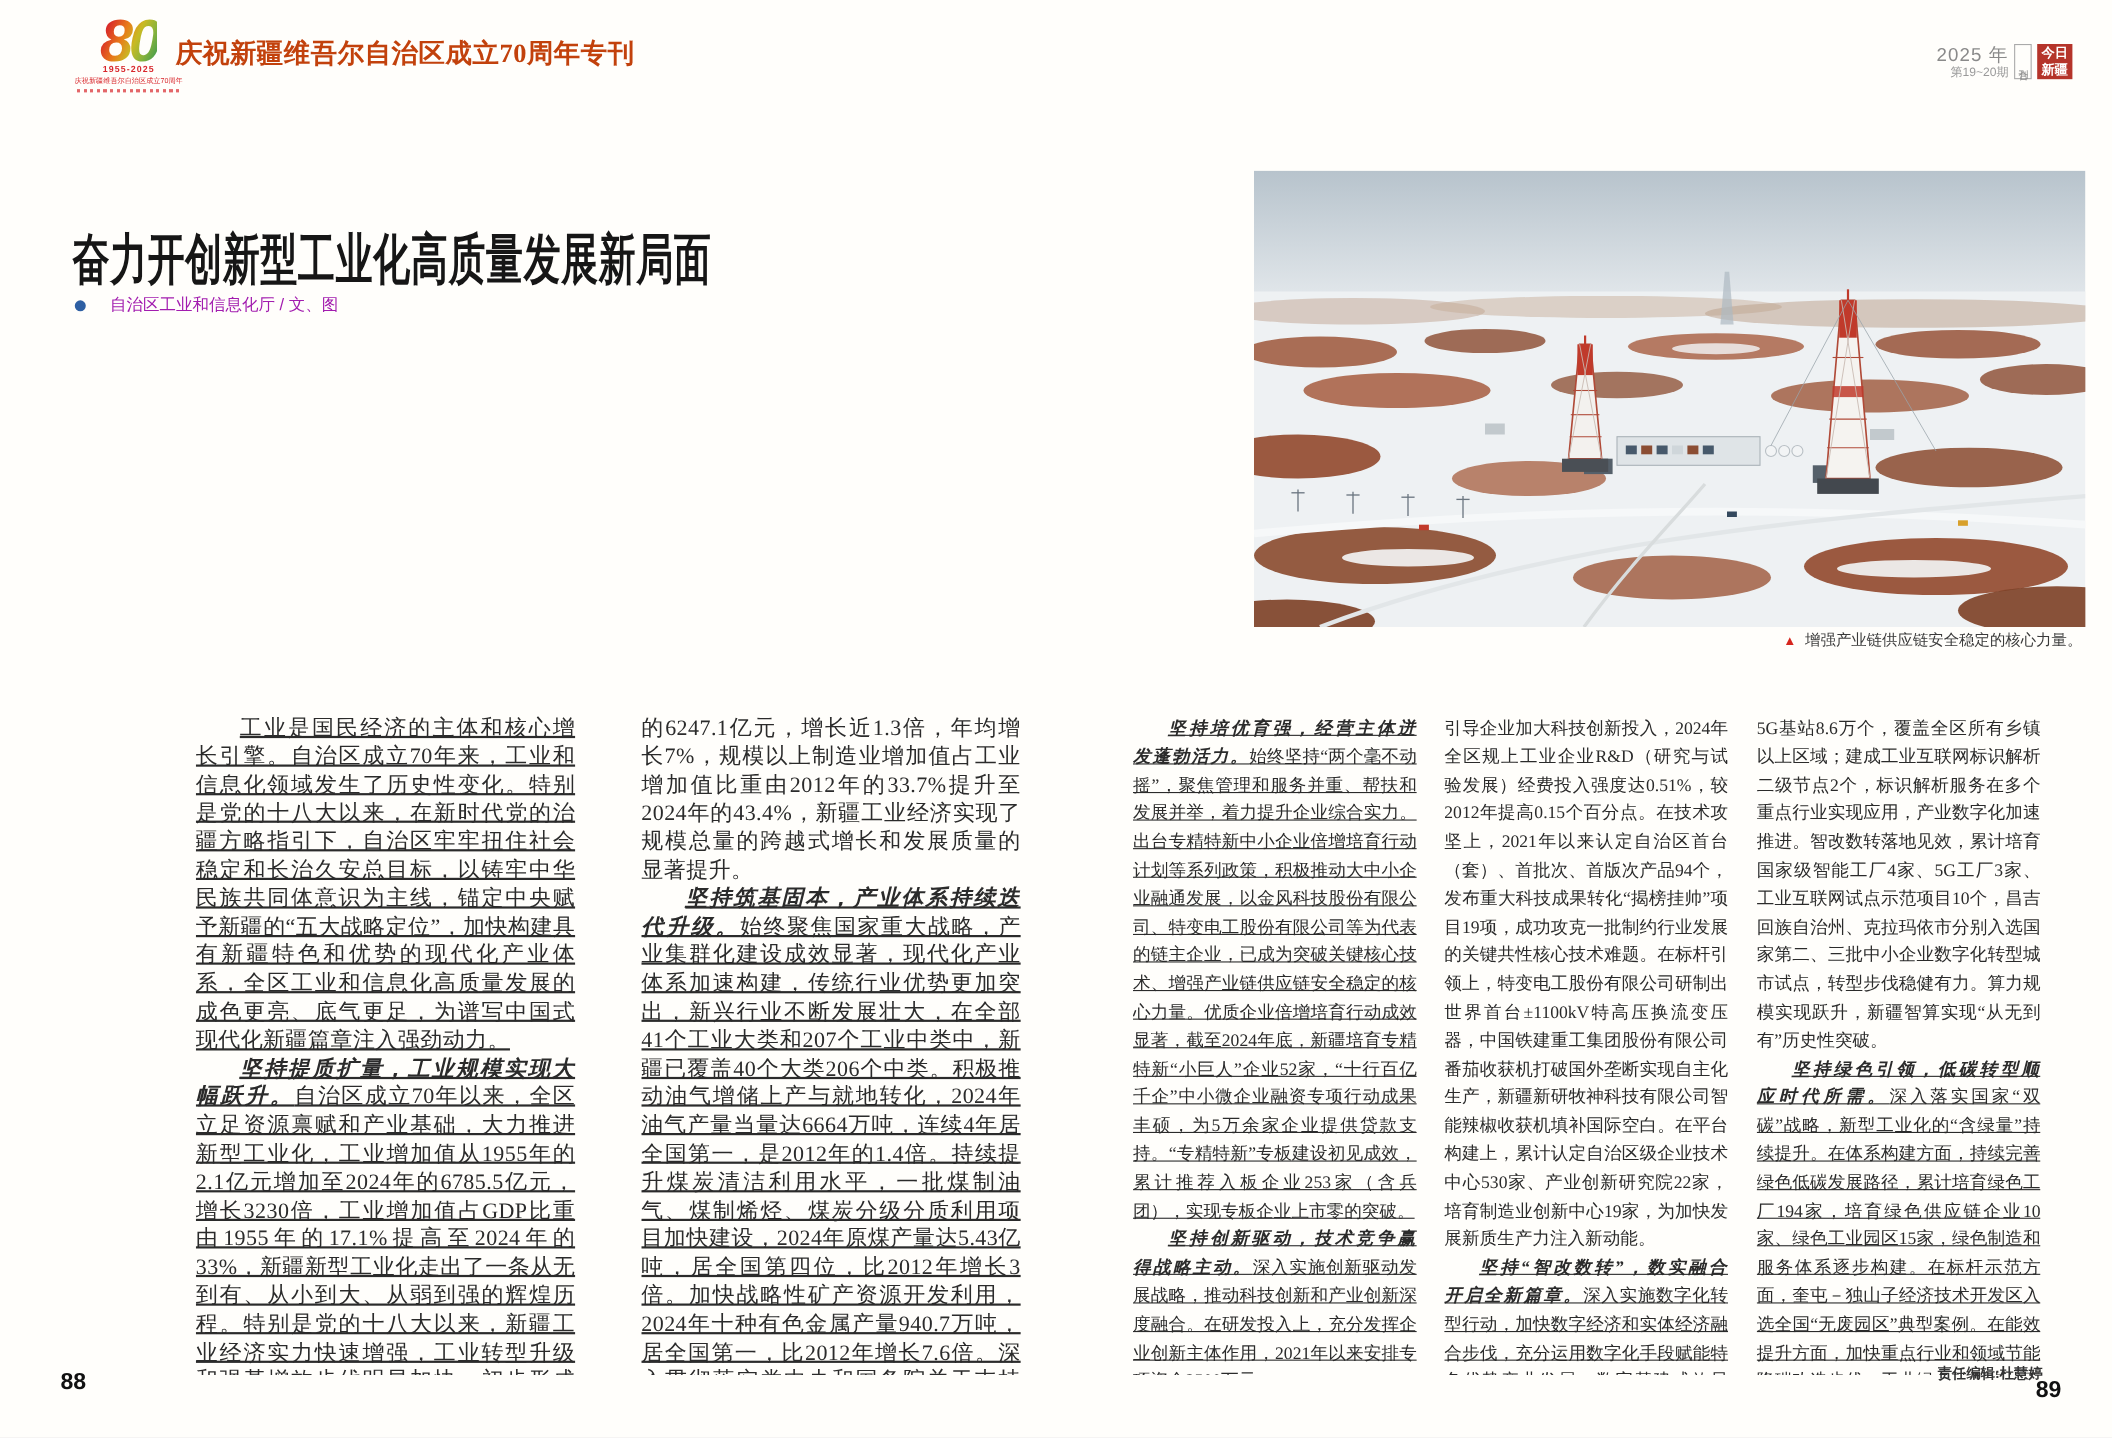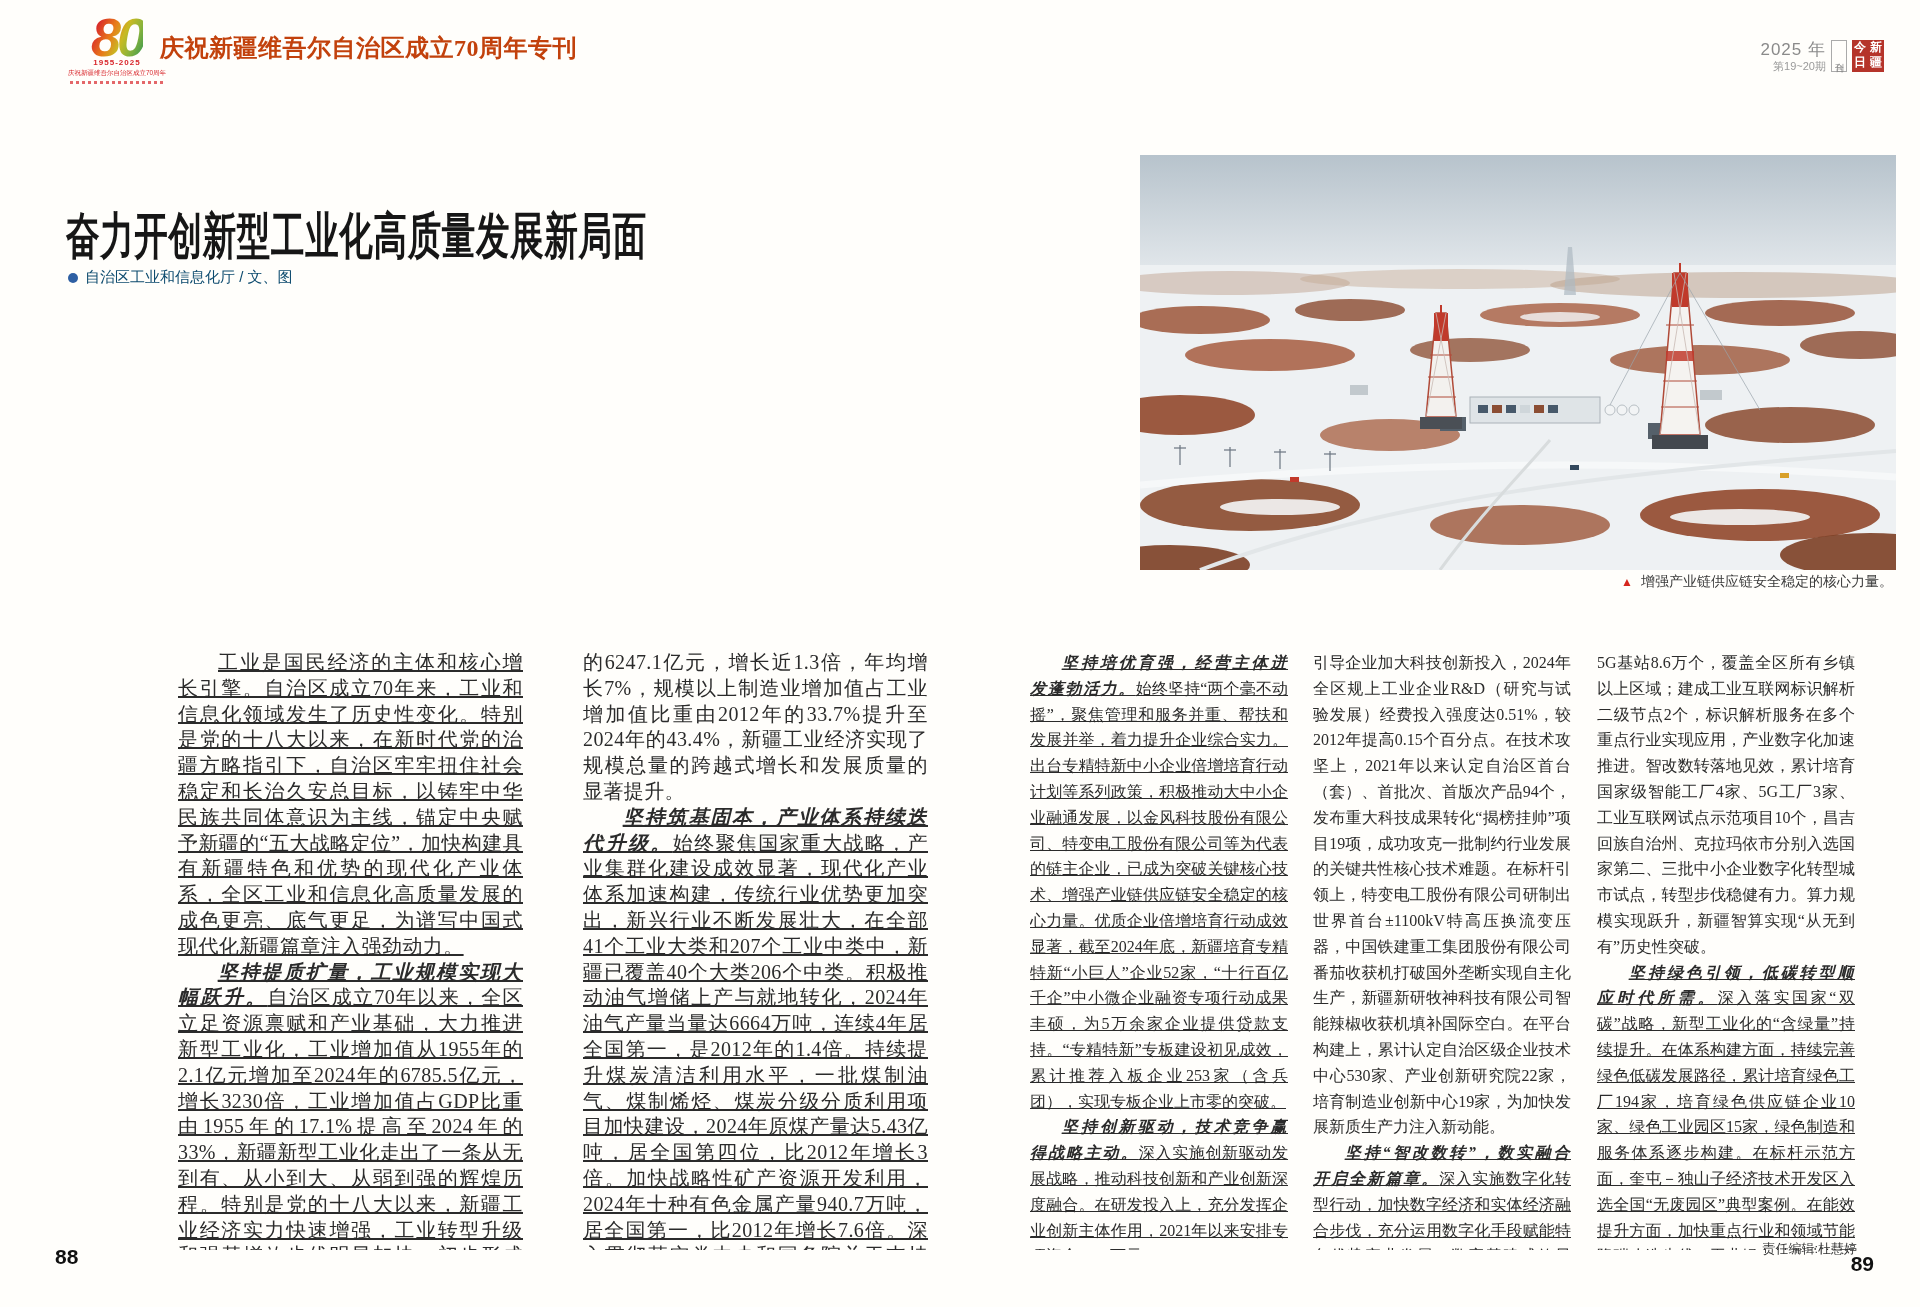--- a/index.html
+++ b/index.html
@@ -20,42 +20,42 @@
   #special-title{position:absolute;left:160px;top:32px;font-size:24px;font-weight:bold;color:#c2410c;
       letter-spacing:0.5px;white-space:nowrap;}
   #issue-block{position:absolute;right:36px;top:40px;display:flex;align-items:flex-end;gap:5px;
       font-family:"Liberation Sans","DejaVu Sans",sans-serif;}
   #issue-block .dates{text-align:right;line-height:1.1;}
   #issue-block .y{font-size:17px;color:#8a8a8a;letter-spacing:1px;}
   #issue-block .n{font-size:11px;color:#9a9a9a;}
   #combined-box{width:14px;height:30px;border:1px solid #aaa;color:#8a8a8a;font-size:9px;
       writing-mode:vertical-rl;text-orientation:upright;display:flex;align-items:center;justify-content:center;}
   #brand-box{width:32px;height:32px;background:#b5342a;color:#fff;font-weight:bold;font-size:12px;
-      line-height:15px;text-align:center;display:flex;flex-direction:row;justify-content:center;}
+      line-height:15px;text-align:center;display:flex;flex-direction:column;justify-content:center;}
   
   #headline{position:absolute;left:66px;top:203px;font-family:"Liberation Sans","DejaVu Sans",sans-serif;
       font-weight:900;font-size:50px;color:#161616;white-space:nowrap;transform:scaleX(.67);
       transform-origin:left top;letter-spacing:1px;}
-  #byline{position:absolute;left:68px;top:268px;display:flex;align-items:center;gap:7px;
-      font-family:"Liberation Sans","DejaVu Sans",sans-serif;font-size:15px;color:#0c4a6e;}
+  #byline{position:absolute;left:68px;top:268px;display:flex;align-items:center;gap:22px;
+      font-family:"Liberation Sans","DejaVu Sans",sans-serif;font-size:15px;color:#a21caf;}
   #byline .dot{width:10px;height:10px;border-radius:50%;background:#2e5fa3;}
   
   #photo{position:absolute;left:1140px;top:155px;width:756px;height:415px;overflow:hidden;}
   #caption{position:absolute;right:27px;top:573px;font-size:14px;color:#3a3a3a;white-space:nowrap;}
   #caption .tri{color:#d6251d;font-size:12px;margin-right:8px;}
   
   .col{position:absolute;top:650px;height:600px;overflow:hidden;text-align:justify;}
   .col.lp{width:345px;font-size:20px;line-height:25.8px;letter-spacing:0.4px;}
   .col.rp{width:258px;font-size:16px;line-height:25.8px;letter-spacing:0px;}
   #col1{left:178px;} #col2{left:583px;} #col3{left:1030px;} #col4{left:1313px;} #col5{left:1597px;}
   .blk{margin:0;}
   .ind{text-indent:2em;text-decoration:underline;}
   .lead{font-weight:bold;font-style:italic;letter-spacing:1.5px;}
   
-  #editor{position:absolute;right:63px;top:1240px;font-size:13px;font-weight:normal;color:#333;
+  #editor{position:absolute;right:63px;top:1240px;font-size:13px;font-weight:bold;color:#333;
       font-family:"Liberation Sans","DejaVu Sans",sans-serif;}
   .pagenum{position:absolute;font-family:"Liberation Sans","DejaVu Sans",sans-serif;
       font-size:21px;font-weight:bold;color:#111;}
   #page-left{left:55px;top:1245px;}
   #page-right{right:46px;top:1252px;}
 </style>
 </head>
 <body>
 
 <div id="page">

